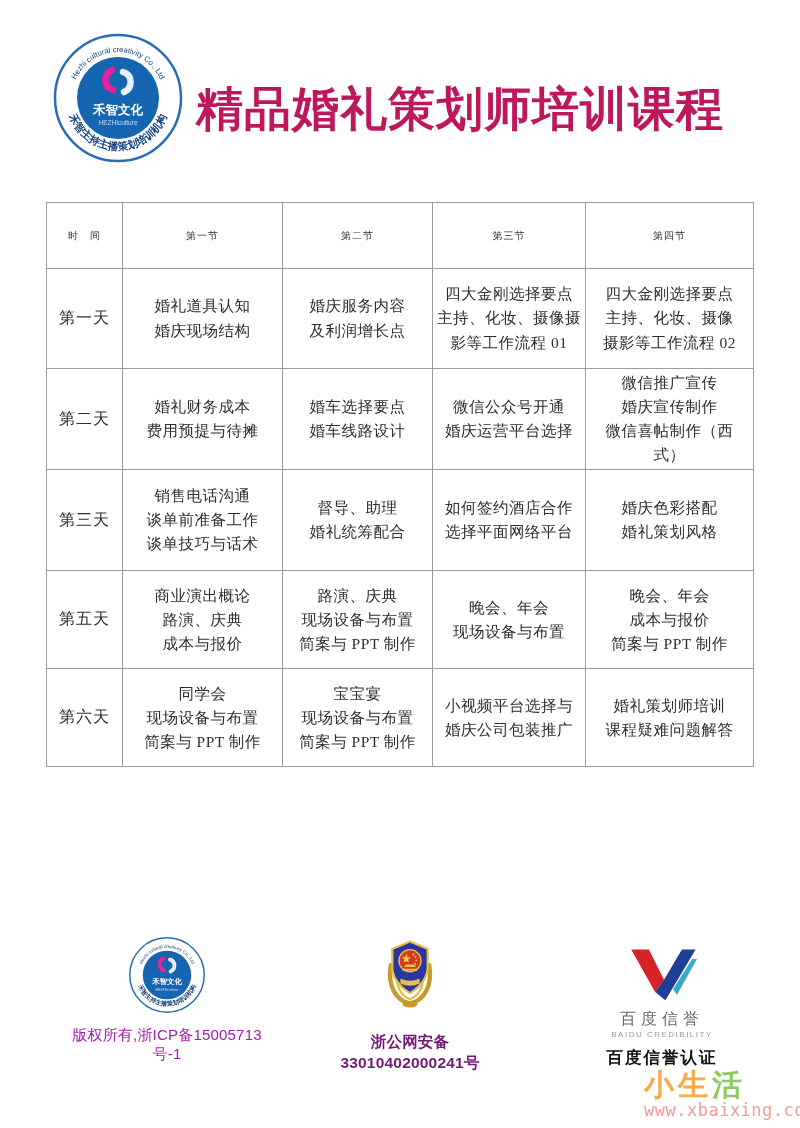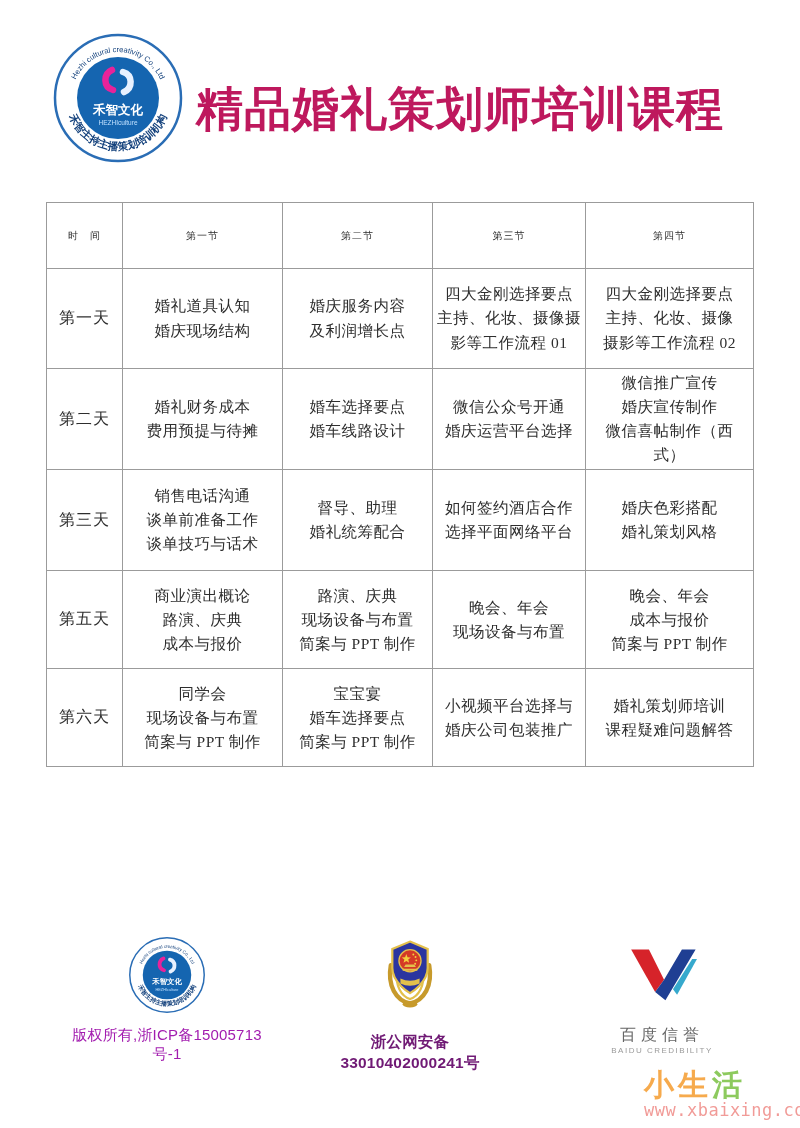--- a/index.html
+++ b/index.html
@@ -36,21 +36,21 @@
   tr.r6 { height:98px; }
 
   
   .footer-block { position:absolute; text-align:center;
     font-family:"Liberation Sans","DejaVu Sans",sans-serif; }
   .f-left  { left:60px;  top:936px; width:214px; }
   .f-mid   { left:320px; top:930px; width:180px; }
   .f-right { left:577px; top:944px; width:170px; }
   .icp-text    { margin-top:8px; font-size:15px; color:#a21caf; letter-spacing:.2px; }
   .police-text { margin-top:10px; font-size:15.5px; font-weight:bold; color:#701a75; letter-spacing:.2px; }
-  .baidu-cn  { margin-top:18px; font-size:16px; color:#666; letter-spacing:5px; }
+  .baidu-cn  { margin-top:2px; font-size:16px; color:#666; letter-spacing:5px; }
   .baidu-en  { font-size:8px; color:#9a9a9a; letter-spacing:1.5px; }
   .baidu-cert{ margin-top:8px; font-size:16.5px; font-weight:bold; color:#111; letter-spacing:2px; }
 
   
   .watermark { position:absolute; left:642px; top:1068px; width:156px; height:56px;
     display:flex; align-items:flex-start; }
   .wm-text { display:flex; flex-direction:column; margin-left:2px; }
   .wm-name { font-size:30px; font-weight:bold; line-height:34px; letter-spacing:4px;
     font-family:"Liberation Sans","DejaVu Sans",sans-serif; opacity:.85; }
   .wm-ch1, .wm-ch2 { color:#f59c2e; }
@@ -150,21 +150,21 @@
         <td class="cell">晚会、年会
 成本与报价
 简案与 PPT 制作</td>
       </tr>
       <tr class="r6">
         <td class="day">第六天</td>
         <td class="cell">同学会
 现场设备与布置
 简案与 PPT 制作</td>
         <td class="cell">宝宝宴
-婚车选择要点
+现场设备与布置
 简案与 PPT 制作</td>
         <td class="cell">小视频平台选择与
 婚庆公司包装推广</td>
         <td class="cell">婚礼策划师培训
 课程疑难问题解答</td>
       </tr>
     </tbody>
   </table>
 
   <div class="footer-block f-left">
@@ -212,20 +212,21 @@
   </div>
 
   <div class="footer-block f-right">
     <svg viewBox="0 0 110 86" width="76" height="59">
       <polygon points="10,8 36,8 58,52 45,70" fill="#d6232a"></polygon>
       <polygon points="84,8 104,8 60,82 45,70 58,52" fill="#1f3f93"></polygon>
       <polygon points="99,22 106,22 77,74 71,66" fill="#36a9cd"></polygon>
     </svg>
     <div class="baidu-cn">百度信誉</div>
     <div class="baidu-en">BAIDU CREDIBILITY</div>
+    <div class="baidu-cert">百度信誉认证</div>
   </div>
 
   <div class="watermark">
     <svg viewBox="0 0 40 54" width="38" height="52">
       <path d="M3,2 h8 M3,2 v8 M7,2 v9 M11,2 v8" stroke="#9c8a6a" stroke-width="1.6" fill="none"></path>
       <line x1="7" y1="10" x2="7" y2="48" stroke="#9c8a6a" stroke-width="2"></line>
       <path d="M19,5 h10 v5 h-10 Z" fill="#eec05a" stroke="#d8a63e" stroke-width="1"></path>
       <path d="M14,10 a10,3.5 0 0 1 20,0 Z" fill="#eec05a" stroke="#d8a63e" stroke-width="1"></path>
       <circle cx="24" cy="16" r="6" fill="#f6d7b2" stroke="#d8b188" stroke-width="1"></circle>
       <path d="M18,25 L8,21" stroke="#f6d7b2" stroke-width="2.6" stroke-linecap="round"></path>

